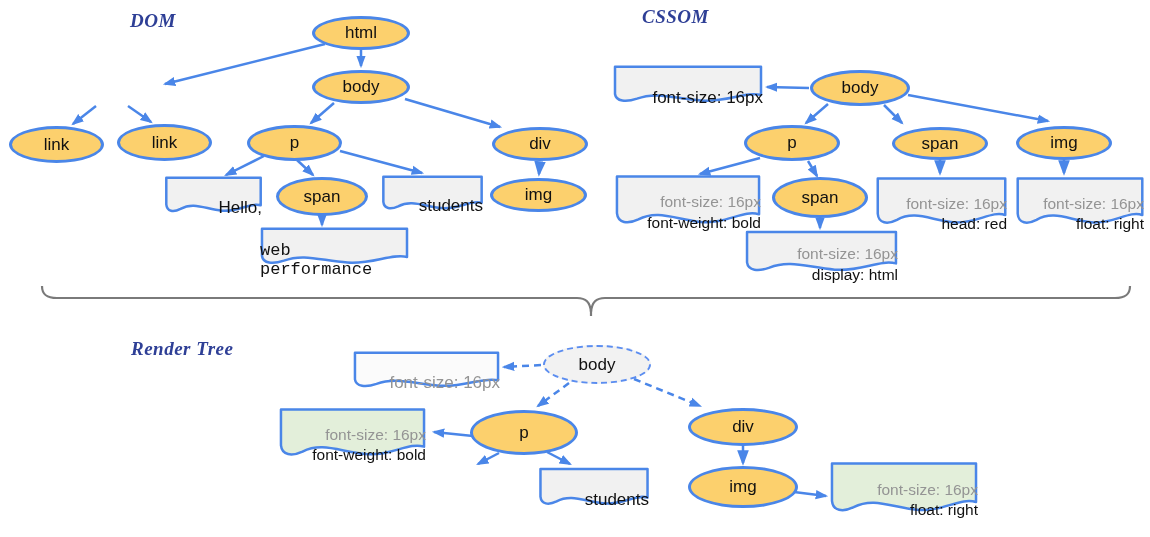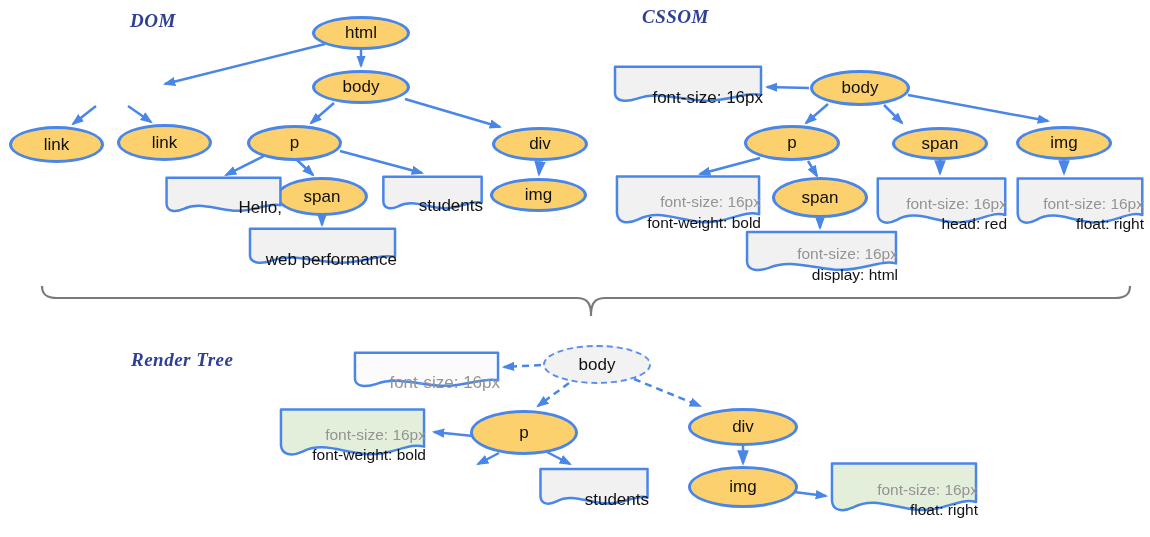--- a/index.html
+++ b/index.html
@@ -69,21 +69,21 @@
     <line class="dash" x1="634" y1="379" x2="700" y2="406" marker-end="url(#ah)"></line>
     <line x1="473" y1="436" x2="434" y2="432" marker-end="url(#ah)"></line>
     <line x1="499" y1="453" x2="478" y2="464" marker-end="url(#ah)"></line>
     <line x1="547" y1="452" x2="570" y2="464" marker-end="url(#ah)"></line>
     <line x1="743" y1="446" x2="743" y2="463" marker-end="url(#ahb)"></line>
     <line x1="794" y1="492" x2="826" y2="496" marker-end="url(#ah)"></line>
   </svg>
 
   <div class="title" style="left:130px;top:10px;">DOM</div>
   <div class="title" style="left:642px;top:6px;">CSSOM</div>
-  <div class="title" style="left:131px;top:349px;">Render Tree</div>
+  <div class="title" style="left:131px;top:338px;">Render Tree</div>
 
   <div class="node" style="left:312px;top:16px;width:98px;height:34px;">
       <span>html</span>
     </div>
   <div class="node" style="left:312px;top:70px;width:98px;height:34px;">
       <span>body</span>
     </div>
   <div class="node" style="left:9px;top:126px;width:95px;height:37px;">
       <span>link</span>
     </div>
@@ -96,37 +96,37 @@
   <div class="node" style="left:492px;top:127px;width:96px;height:34px;">
       <span>div</span>
     </div>
   <div class="node" style="left:276px;top:177px;width:92px;height:39px;">
       <span>span</span>
     </div>
   <div class="node" style="left:490px;top:178px;width:97px;height:34px;">
       <span>img</span>
     </div>
 
-  <div class="flag" style="left:165px;top:176px;width:97px;height:42px;padding-left:20px;">
+  <div class="flag" style="left:165px;top:176px;width:97px;height:42px;">
     <svg viewBox="0 0 150 46" preserveAspectRatio="none">
         <path d="M2,2 L148,2 L148,32 C132,28 114,40 88,38 C62,36 44,28 24,36 C13,40 3,39 2,31 Z"></path>
       </svg>
     <div class="flag-text">
         <span>Hello,</span>
       </div>
   </div>
   <div class="flag" style="left:382px;top:175px;width:101px;height:40px;">
     <svg viewBox="0 0 150 46" preserveAspectRatio="none">
         <path d="M2,2 L148,2 L148,32 C132,28 114,40 88,38 C62,36 44,28 24,36 C13,40 3,39 2,31 Z"></path>
       </svg>
     <div class="flag-text">
         <span>students</span>
       </div>
   </div>
-  <div class="flag" style="left:248px;top:227px;width:149px;height:43px;">
+  <div class="flag" style="left:260px;top:227px;width:149px;height:43px;font-family:Liberation Mono, monospace;">
     <svg viewBox="0 0 150 46" preserveAspectRatio="none">
         <path d="M2,2 L148,2 L148,32 C132,28 114,40 88,38 C62,36 44,28 24,36 C13,40 3,39 2,31 Z"></path>
       </svg>
     <div class="flag-text">
         <span>web performance</span>
       </div>
   </div>
 
   <div class="node" style="left:810px;top:70px;width:100px;height:36px;">
       <span>body</span>

